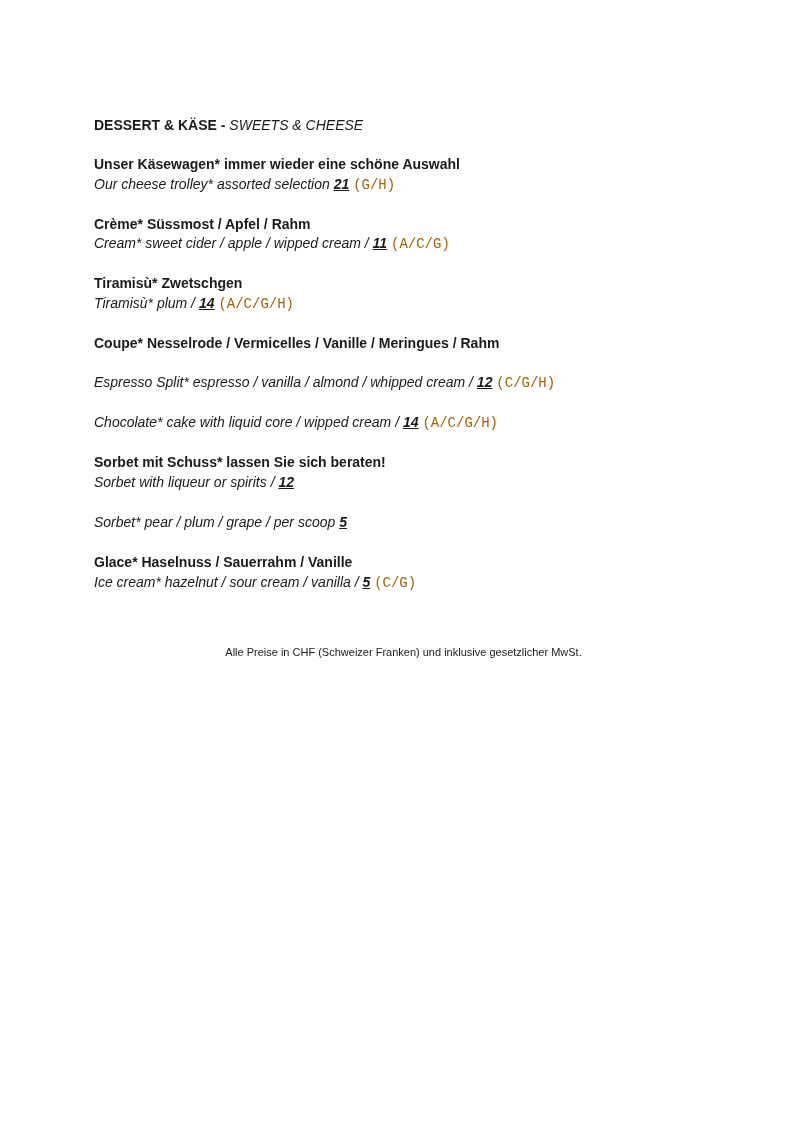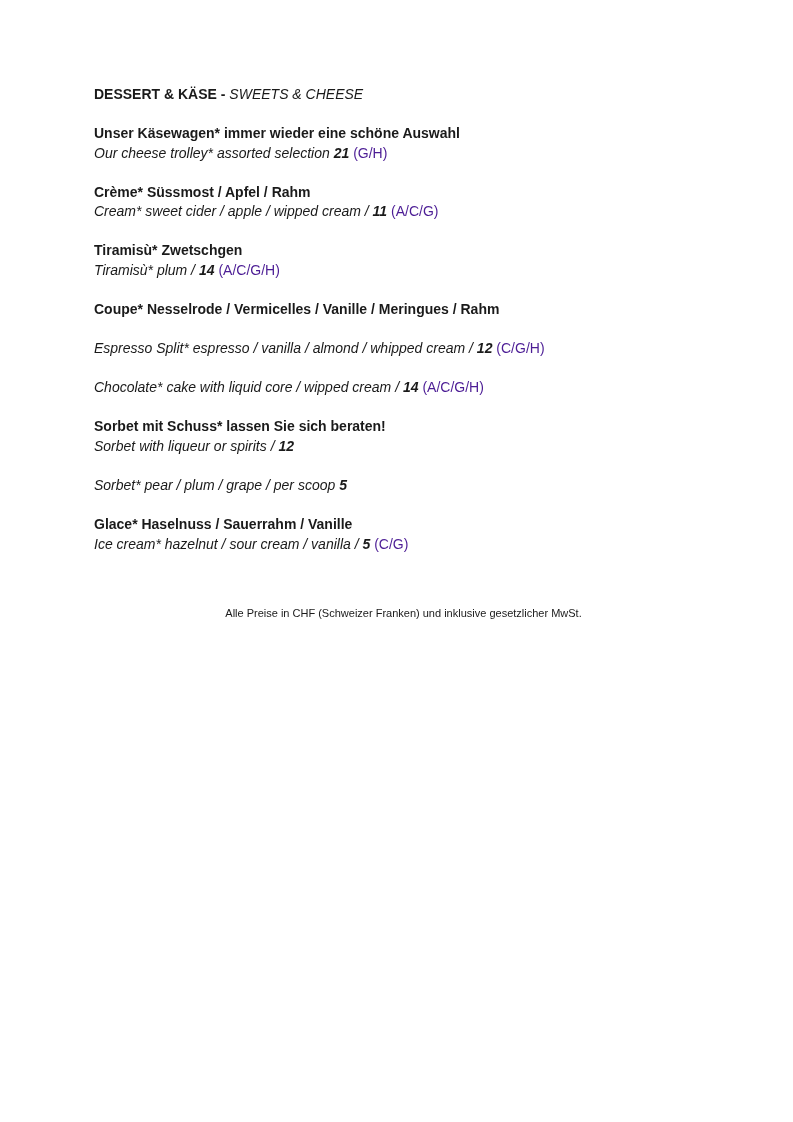--- a/index.html
+++ b/index.html
@@ -11,21 +11,21 @@
     width: 793px;
     height: 1122px;
     font-family: "Liberation Sans", sans-serif;
     color: #1a1a1a;
     overflow: hidden;
   }
   .page {
     box-sizing: border-box;
     width: 793px;
     height: 990px;
-    padding: 84px 80px 0 94px;
+    padding: 115px 80px 0 94px;
     background: #ffffff;
   }
   .menu-title {
     font-size: 14px;
     line-height: 20px;
     margin: 0 0 20px 0;
     white-space: nowrap;
   }
   .menu-title .t-de {
     font-weight: bold;
@@ -53,24 +53,26 @@
   }
   .line-en {
     font-size: 14px;
     font-style: italic;
     line-height: 19.5px;
     white-space: nowrap;
   }
   .price {
     font-weight: bold;
     font-style: italic;
+    text-decoration: underline;
   }
   .allergens {
-    color: #4c1d95;
+    color: #a16207;
     font-style: normal;
+    font-family: Liberation Mono, monospace;
   }
   .footer-note {
     margin-top: 52px;
     text-align: center;
     font-size: 11px;
     line-height: 14px;
     color: #1a1a1a;
   }
 </style>
 </head>

